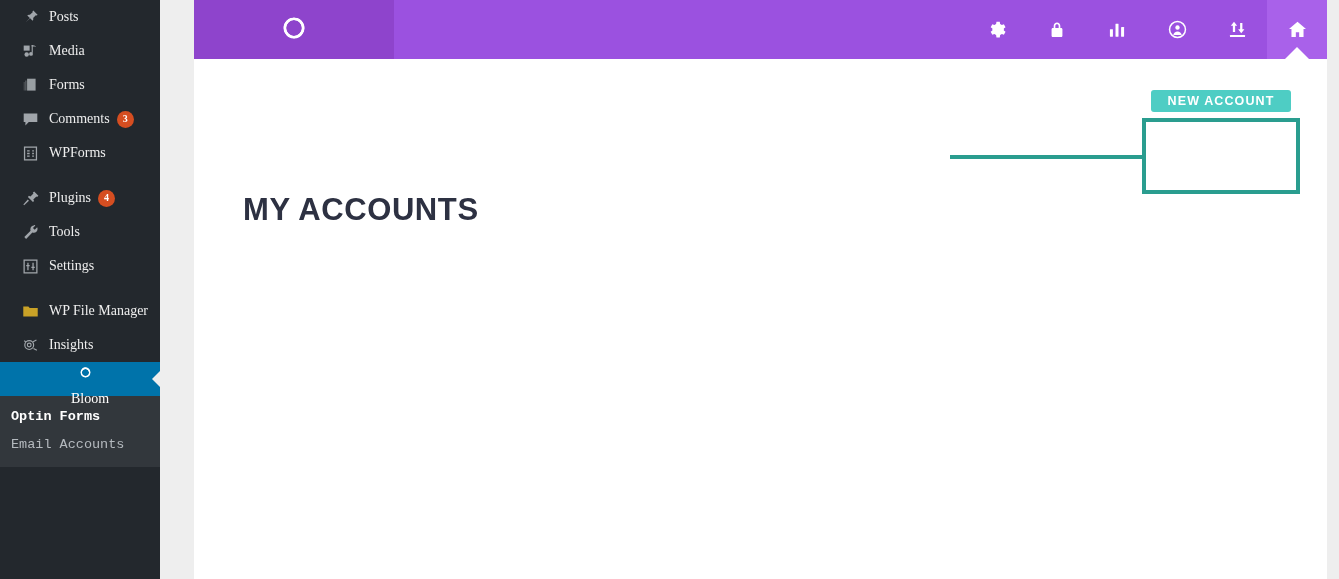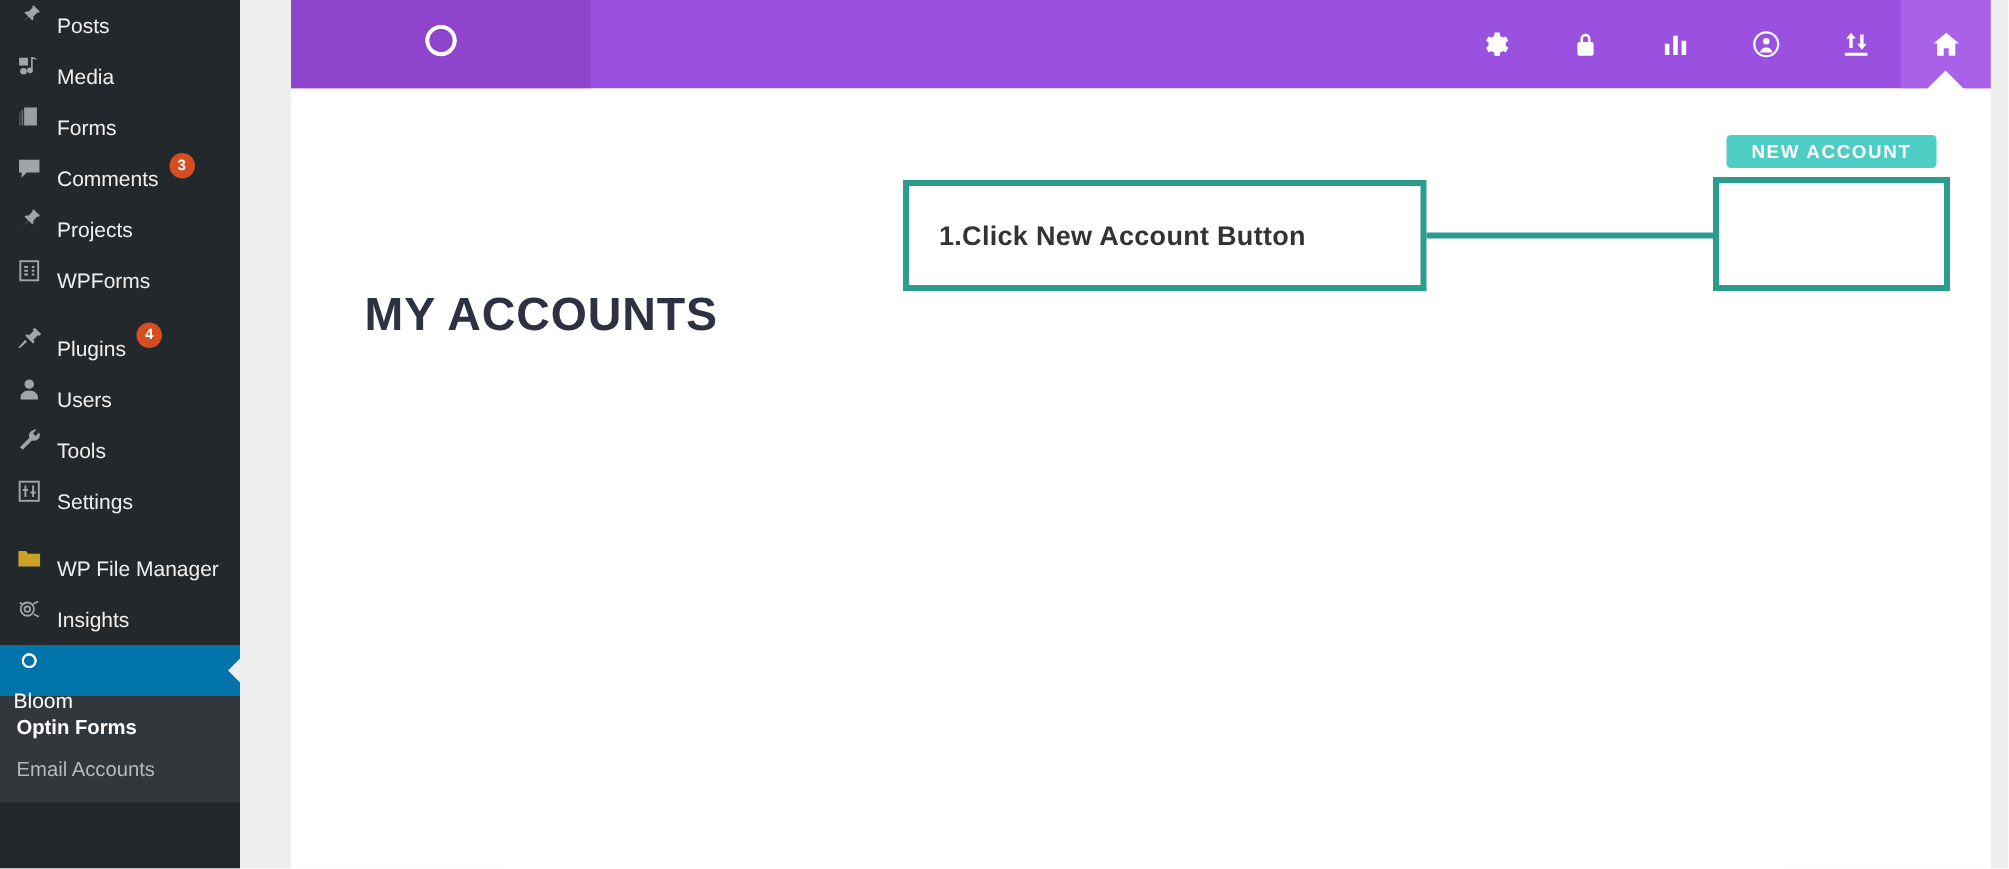--- a/index.html
+++ b/index.html
@@ -13,27 +13,28 @@
 
   
   #sidebar {
     position: absolute; left: 0; top: 0;
     width: 160px; height: 579px;
     background: #23282d;
     overflow: hidden;
   }
   .menu-item {
     position: relative;
-    display: flex; align-items: flex-start;
+    display: flex; align-items: center;
     height: 34px;
-    padding-left: 9px;
+    padding-left: 20px;
     color: #eeeeee;
     font-size: 14px;
     line-height: 34px;
     white-space: nowrap;
+    font-family: Liberation Serif, serif;
   }
   .menu-item .mi-icon {
     width: 20px; height: 20px;
     margin-right: 9px;
     display: flex; align-items: center; justify-content: center;
     flex: 0 0 20px;
   }
   .menu-item .mi-icon svg { display: block; }
   .menu-item .mi-label { color: #eeeeee; font-size: 14px; }
   .menu-item.active { background: #0073aa; color: #ffffff; flex-direction: column; }
@@ -66,20 +67,21 @@
     background: #32373c;
     padding: 7px 0 8px 0;
   }
   .submenu-item {
     display: block;
     padding: 5px 0 5px 11px;
     font-size: 13.5px;
     color: #b4b9be;
     line-height: 18px;
     white-space: nowrap;
+    font-family: Liberation Mono, monospace;
   }
   .submenu-item.current { color: #ffffff; font-weight: bold; }
 
   
   #content {
     position: absolute;
     left: 194px; top: 0;
     width: 1133px; height: 579px;
     background: #ffffff;
   }
@@ -220,54 +222,37 @@
           <span class="mi-icon">
             <svg width="17" height="17" viewBox="0 0 20 20" fill="#a0a5aa">
               <path d="M2 3h16v10H8l-4 4v-4H2z"></path>
             </svg>
           </span>
           <span class="mi-label">Comments</span>
           <span class="badge">3</span>
         </div>
         <div class="menu-item">
           <span class="mi-icon">
-            <svg width="17" height="17" viewBox="0 0 20 20" fill="#a0a5aa">
-              <path d="M13.3 1.7l-1.1 1.1 0.6 0.6-3.5 3.5c-1-0.4-2.3-0.2-3.1 0.6l3 3-5 5.3 5.3-5 3 3c0.8-0.8 1-2.1 0.6-3.1l3.5-3.5 0.6 0.6 1.1-1.1z"></path>
-            </svg>
-          </span>
-          <span class="mi-label">Projects</span>
-        </div>
-        <div class="menu-item">
-          <span class="mi-icon">
             <svg width="17" height="17" viewBox="0 0 20 20" fill="none" stroke="#a0a5aa" stroke-width="1.5">
               <rect x="3" y="2.5" width="14" height="15"></rect>
               <path d="M6 7h3M6 10h3M6 13h3M12 7h2M12 10h2M12 13h2"></path>
             </svg>
           </span>
           <span class="mi-label">WPForms</span>
         </div>
         <div class="menu-sep"></div>
         <div class="menu-item">
           <span class="mi-icon">
             <svg width="17" height="17" viewBox="0 0 20 20" fill="#a0a5aa">
               <path d="M14.3 1.7l-1.6 1.6 0.8 0.8-3.6 3.6-1.7-0.9-1.3 1.3 6 6 1.3-1.3-0.9-1.7 3.6-3.6 0.8 0.8 1.6-1.6z"></path>
               <path d="M6.8 11.2L1.6 17l0.9 0.9 5.7-5.2z"></path>
             </svg>
           </span>
           <span class="mi-label">Plugins</span>
           <span class="badge">4</span>
-        </div>
-        <div class="menu-item">
-          <span class="mi-icon">
-            <svg width="17" height="17" viewBox="0 0 20 20" fill="#a0a5aa">
-              <circle cx="10" cy="6" r="3.7"></circle>
-              <path d="M10 11c-3.8 0-6.8 2.3-6.8 5.2V18h13.6v-1.8c0-2.9-3-5.2-6.8-5.2z"></path>
-            </svg>
-          </span>
-          <span class="mi-label">Users</span>
         </div>
         <div class="menu-item">
           <span class="mi-icon">
             <svg width="17" height="17" viewBox="0 0 20 20" fill="#a0a5aa">
               <path d="M14.3 1.9c-2.5 0-4.5 2-4.5 4.5 0 0.6 0.1 1.1 0.3 1.6l-7.4 7.4 2.1 2.1 7.4-7.4c0.5 0.2 1 0.3 1.6 0.3 2.5 0 4.5-2 4.5-4.5 0-0.7-0.2-1.4-0.5-2l-2.8 2.8-2.1-2.1 2.8-2.8c-0.6-0.3-1.3-0.5-2-0.5z"></path>
             </svg>
           </span>
           <span class="mi-label">Tools</span>
         </div>
         <div class="menu-item">
@@ -394,19 +379,16 @@
 
     <div id="panel-body">
       <h1 id="page-title">MY ACCOUNTS</h1>
       <button id="new-account-btn">NEW ACCOUNT</button>
     </div>
 
   </section>
 
   <div id="annotations">
     <div id="connector-line"></div>
-    <div id="callout-box">
-      <span id="callout-text">1.Click New Account Button</span>
-    </div>
     <div id="highlight-box"></div>
   </div>
 
 </div>
 
 </body></html>

